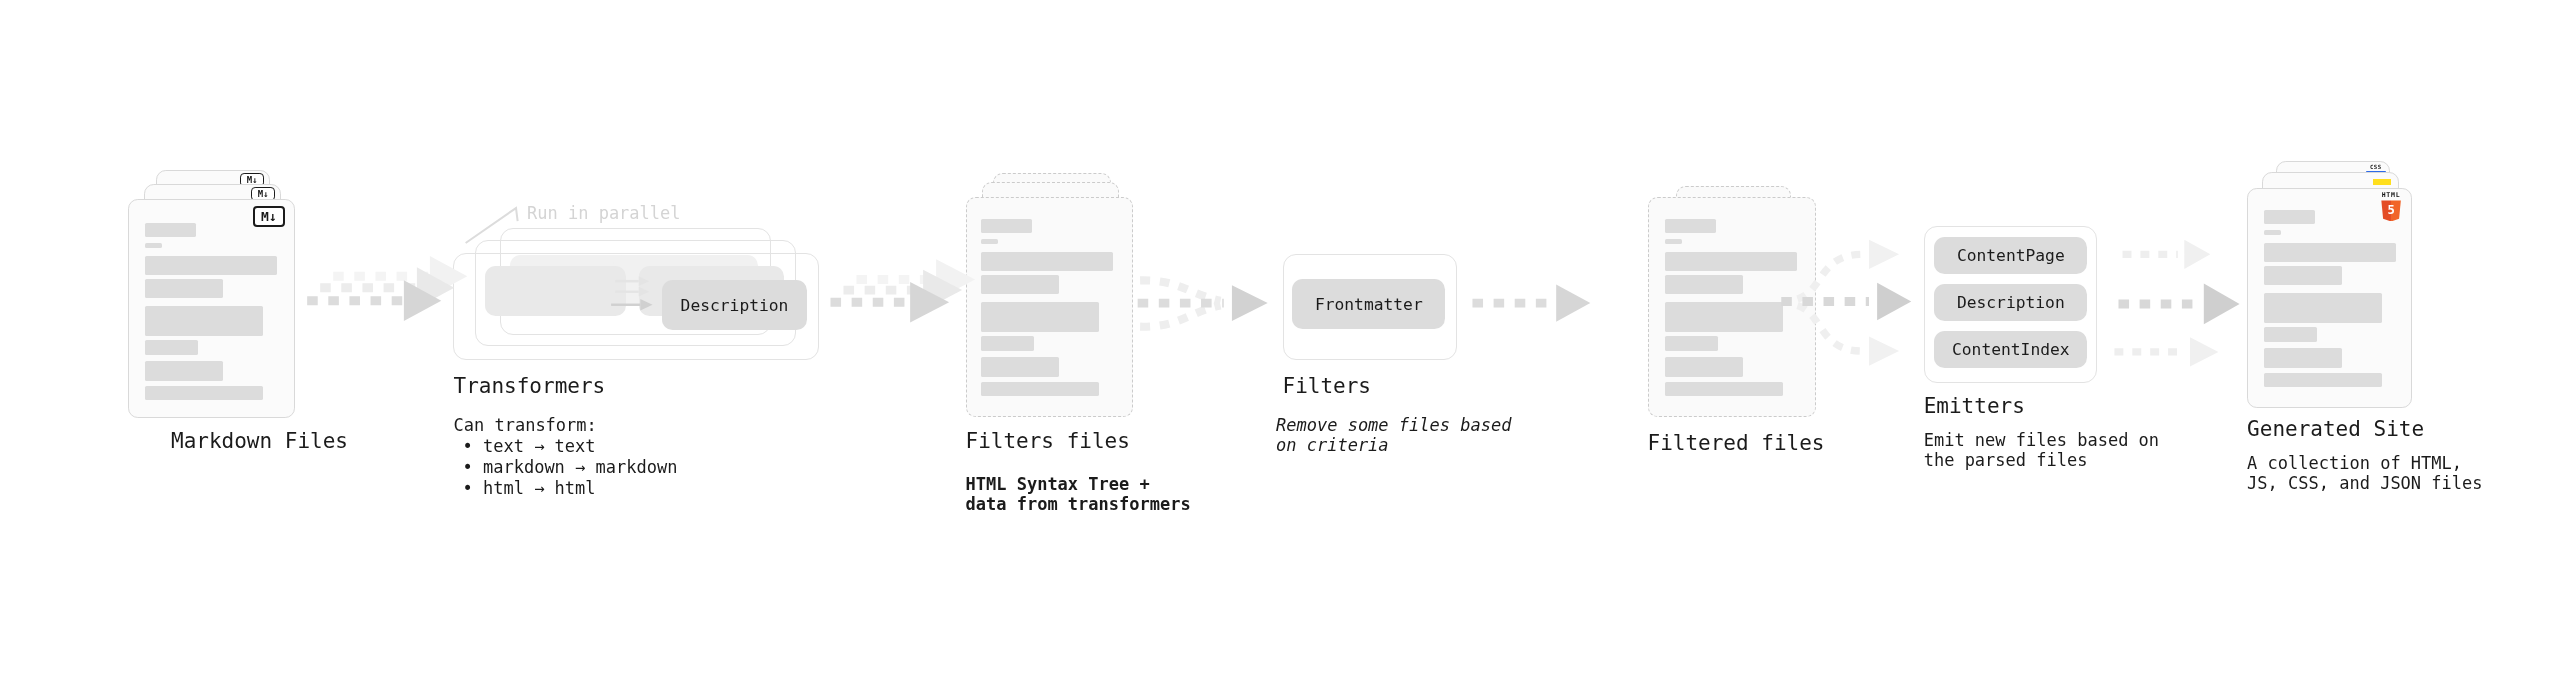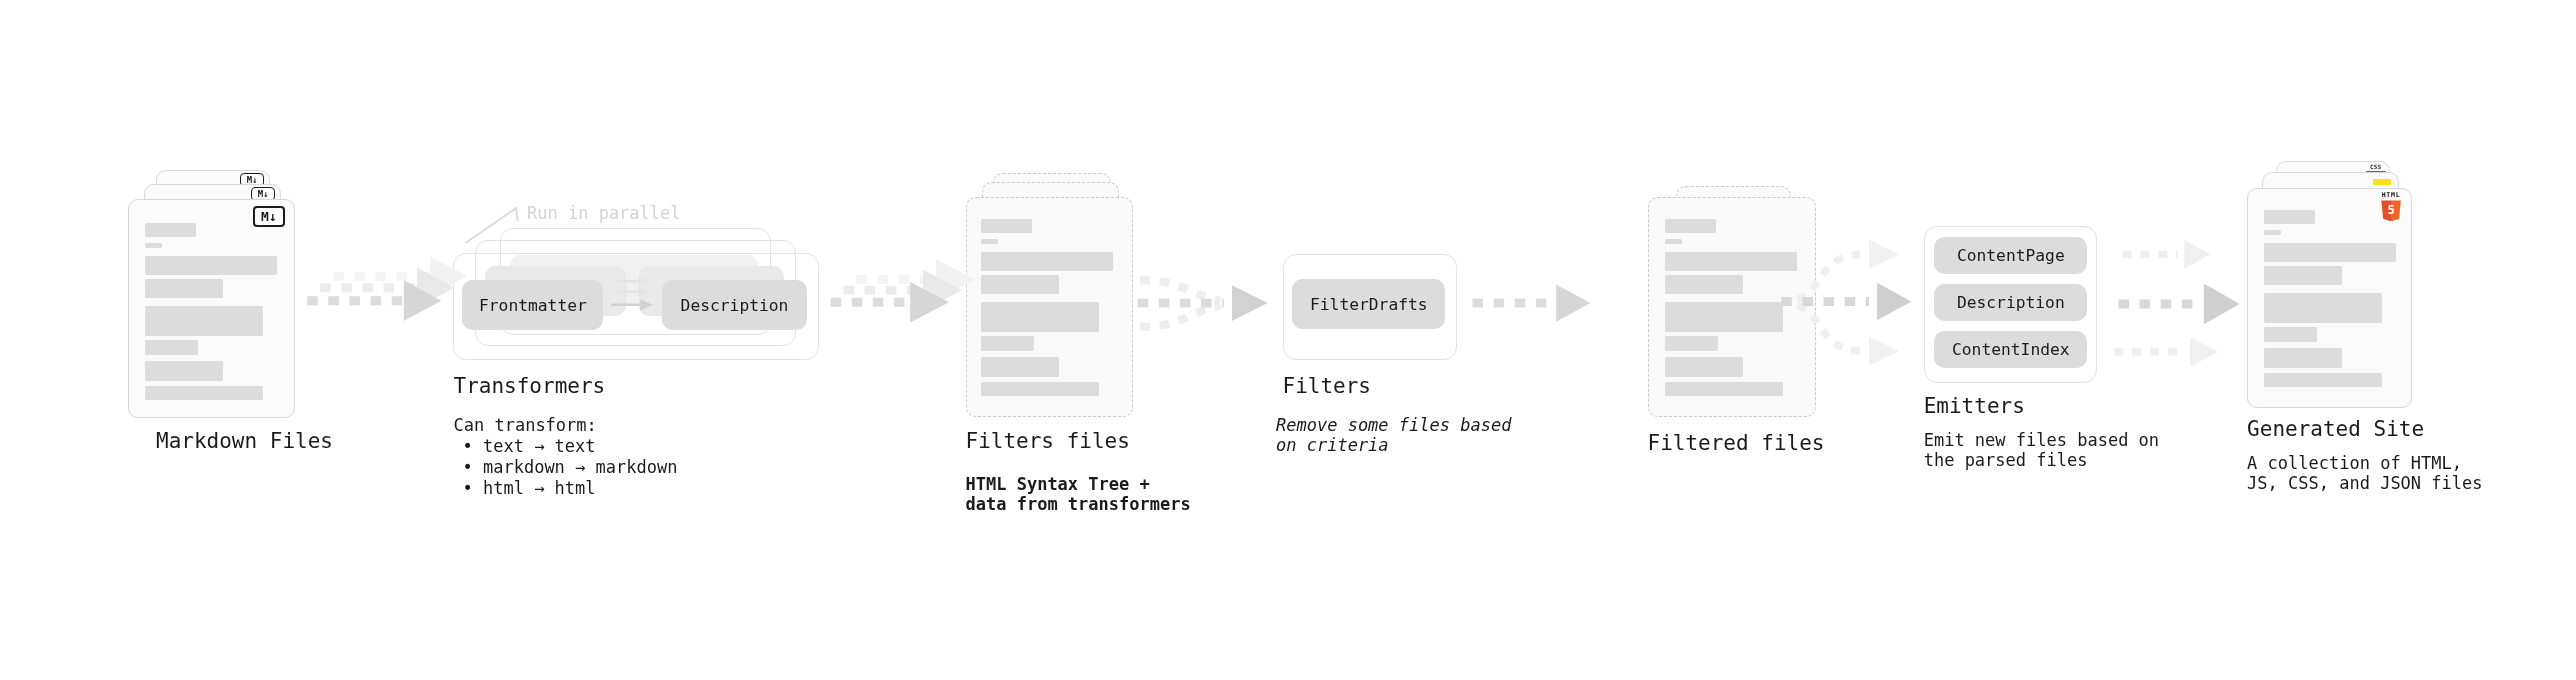--- a/index.html
+++ b/index.html
@@ -63,33 +63,32 @@
           <div class="bar" style="width: 51px; height: 14px; margin-bottom: 5.7px;"></div>
           <div class="bar" style="width: 17px; height: 5.7px; margin-bottom: 7.3px;"></div>
           <div class="bar" style="width: 132px; height: 19.5px; margin-bottom: 4.1px;"></div>
           <div class="bar" style="width: 78px; height: 18.7px; margin-bottom: 8.1px;"></div>
           <div class="bar" style="width: 118px; height: 30px; margin-bottom: 4.1px;"></div>
           <div class="bar" style="width: 53px; height: 14.6px; margin-bottom: 6.5px;"></div>
           <div class="bar" style="width: 78px; height: 19.5px; margin-bottom: 4.9px;"></div>
           <div class="bar" style="width: 118px; height: 14px; margin-bottom: 0px;"></div>
         </div>
     </div>
-    <div class="node-title" style="left:6px;top:271px;padding-left:28px;">Markdown Files</div>
+    <div class="node-title" style="left:21px;top:271px;padding-left:28px;">Markdown Files</div>
   </div>
 
   <div class="abs" style="left:447px;top:195px;width:390px;height:301px;">
     <div class="annotation" style="left:80px;top:8.1px;">Run in parallel</div>
     <div class="outline" style="left:53px;top:32.5px;width:271px;height:107px;"></div>
     <div class="ghost-back" style="left:63px;top:60px;width:141px;height:50px;"></div>
     <div class="ghost-back" style="left:166px;top:60px;width:145px;height:50px;"></div>
     <div class="outline" style="left:28.4px;top:45px;width:321px;height:106px;"></div>
     <div class="ghost-mid" style="left:38px;top:71px;width:141px;height:50px;"></div>
     <div class="ghost-mid" style="left:192px;top:71px;width:145px;height:50px;"></div>
     <div class="outline" style="left:5.7px;top:58px;width:366px;height:107px;"></div>
-    <div class="pill" style="left:15.4px;top:85px;width:141px;height:50px;">Frontmatter</div>
     <div class="pill" style="left:215px;top:85px;width:145px;height:50px;">Description</div>
     <div class="node-title" style="left:6.5px;top:179px;">Transformers</div>
     <div class="node-body" style="left:6.5px;top:220px;line-height:21px;">
       <div>Can transform:</div>
       <div class="indent">• text → text</div>
       <div class="indent">• markdown → markdown</div>
       <div class="indent">• html → html</div>
     </div>
   </div>
 
@@ -110,21 +109,21 @@
     </div>
     <div class="node-title" style="left:6.5px;top:262px;">Filters files</div>
     <div class="node-body" style="left:6.5px;top:307px;font-weight:bold;">
       <div>HTML Syntax Tree +</div>
       <div>data from transformers</div>
     </div>
   </div>
 
   <div class="abs" style="left:1276px;top:244px;width:203px;height:228px;">
     <div class="outline" style="left:6.5px;top:9.8px;width:174px;height:106px;"></div>
-    <div class="pill" style="left:16.3px;top:35px;width:153px;height:50px;">FilterDrafts</div>
+    <div class="pill" style="left:16.3px;top:35px;width:153px;height:50px;">Frontmatter</div>
     <div class="node-title" style="left:6.5px;top:130px;">Filters</div>
     <div class="node-body" style="left:0;top:171px;font-style:italic;">
       <div>Remove some files based</div>
       <div>on criteria</div>
     </div>
   </div>
 
   <div class="abs" style="left:1597px;top:175px;width:211px;height:309px;margin-left:44px;">
     <div class="card-dashed" style="left:35px;top:10.6px;width:115px;height:32.5px;"></div>
     <div class="card-dashed" style="left:6.5px;top:22px;width:168px;height:220px;">

